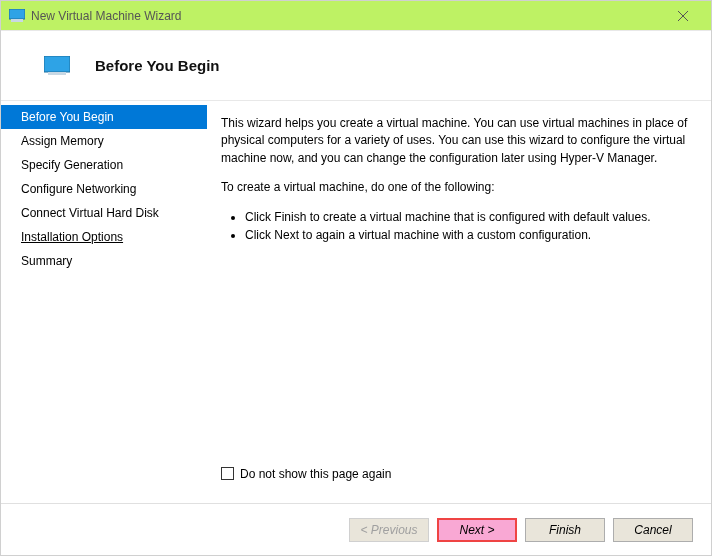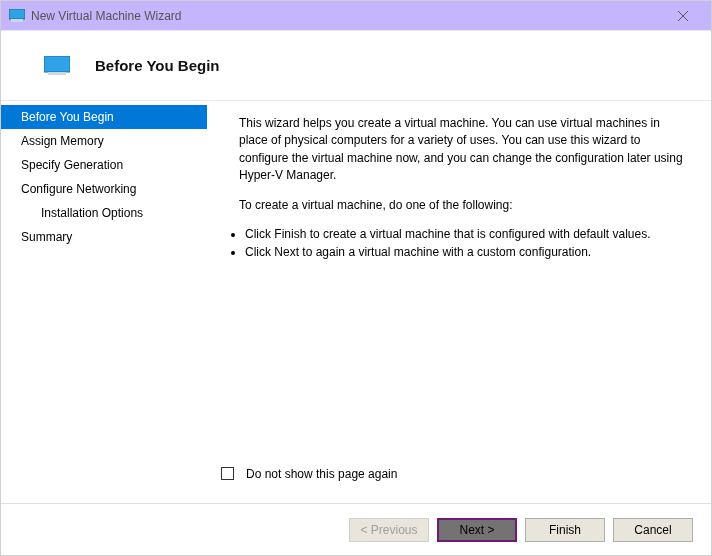--- a/index.html
+++ b/index.html
@@ -18,21 +18,21 @@
       display: flex;
       flex-direction: column;
       background: #fff;
     }
     .titlebar {
       height: 30px;
       display: flex;
       align-items: center;
       padding: 0 8px;
       border-bottom: 1px solid #e8e8e8;
-      background: #c4b5fd;
+      background: #bef264;
     }
     .title-icon {
       width: 16px; height: 16px; margin-right: 6px;
       display: inline-flex; align-items: center; justify-content: center;
     }
     .title-text { color: #555; font-size: 12px; flex: 1; }
     .close-btn {
       width: 40px; height: 28px;
       display: flex; align-items: center; justify-content: center;
       color: #555;
@@ -68,42 +68,42 @@
       padding: 5px 10px 5px 20px;
       color: #000;
       cursor: pointer;
       font-size: 12px;
       white-space: nowrap;
     }
     .step.active {
       background: #0078d7;
       color: #fff;
     }
-    .step.sub { padding-left: 40px; }
+    .step.sub { padding-left: 20px; text-decoration: underline; }
     .content {
       flex: 1;
       padding: 14px 20px 10px 14px;
       display: flex;
       flex-direction: column;
       position: relative;
       color: #000;
     }
     .content-text {
       line-height: 1.45;
       font-size: 12px;
     }
-    .content-text p { margin-bottom: 12px; margin-left: 18px; }
+    .content-text p { margin-bottom: 12px; }
     .content-text ul { list-style: disc; padding-left: 24px; }
     .content-text li { margin-bottom: 1px; }
     .bottom-check {
       margin-top: auto;
       display: flex;
       align-items: flex-start;
       padding-bottom: 12px;
-      gap: 12px;
+      gap: 6px;
     }
     .checkbox {
       width: 13px; height: 13px;
       border: 1px solid #333;
       background: #fff;
       display: inline-block;
     }
     .footer {
       height: 52px;
       border-top: 1px solid #e0e0e0;
@@ -120,29 +120,30 @@
       border: 1px solid #adadad;
       background: #e9e5da;
       display: inline-flex;
       align-items: center;
       justify-content: center;
       font-size: 12px;
       color: #000;
       padding: 0 10px;
       cursor: pointer;
       font-family: inherit;
+      font-style: italic;
     }
     .btn.disabled {
       color: #a0a0a0;
       border-color: #d0d0d0;
       cursor: default;
     }
     .btn.primary {
-      background: #737373;
-      border: 2px solid #701a75;
+      background: #f9a8d4;
+      border: 2px solid #ef4444;
     }
     svg { display: block; }
   </style>
 </head>
 <body>
 
 <div class="window">
   <div class="titlebar">
     <span class="title-icon">
       <svg width="16" height="14" viewBox="0 0 16 14">
@@ -168,20 +169,21 @@
     </span>
     <div class="header-title">Before You Begin</div>
   </div>
 
   <div class="body">
     <div class="sidebar">
       <div class="step active">Before You Begin</div>
       <div class="step">Assign Memory</div>
       <div class="step">Specify Generation</div>
       <div class="step">Configure Networking</div>
+      <div class="step">Connect Virtual Hard Disk</div>
       <div class="step sub">Installation Options</div>
       <div class="step">Summary</div>
     </div>
 
     <div class="content">
       <div class="content-text">
         <p>This wizard helps you create a virtual machine. You can use virtual machines in place of physical computers for a variety of uses. You can use this wizard to configure the virtual machine now, and you can change the configuration later using Hyper-V Manager.</p>
         <p>To create a virtual machine, do one of the following:</p>
         <ul>
           <li>Click Finish to create a virtual machine that is configured with default values.</li>

